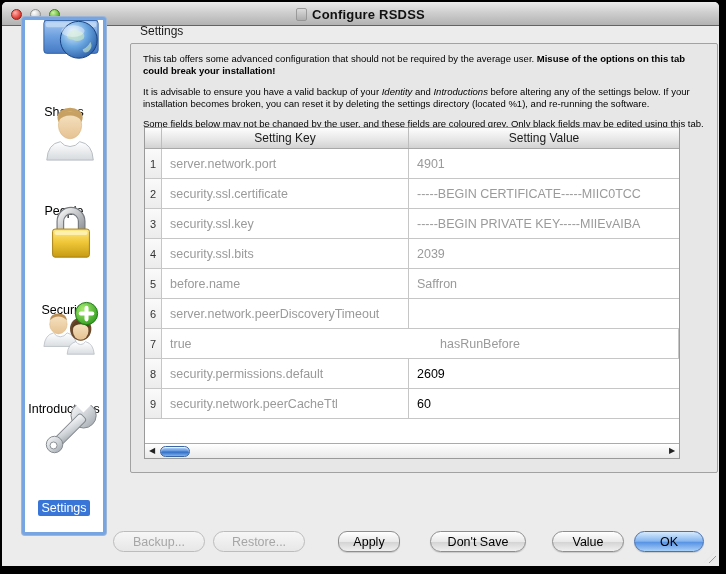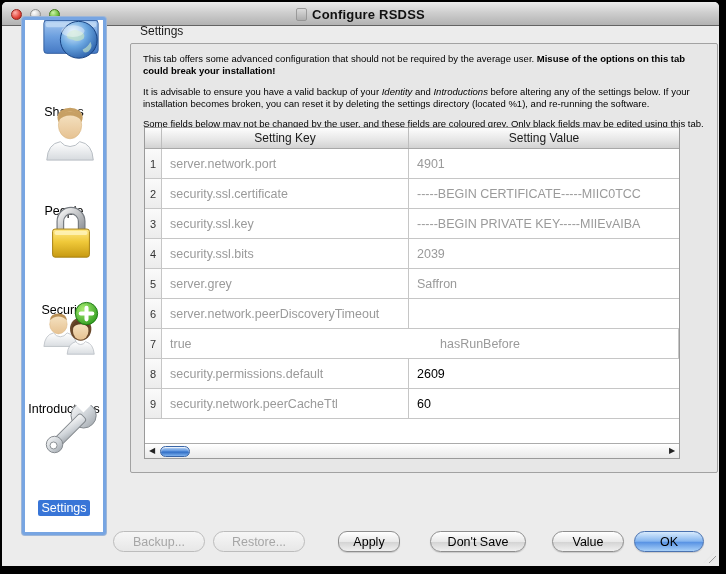--- a/index.html
+++ b/index.html
@@ -269,21 +269,21 @@
             <div class="td key">security.ssl.key</div>
             <div class="td val">-----BEGIN PRIVATE KEY-----MIIEvAIBA</div>
           </div>
           <div class="trow">
             <div class="td num">4</div>
             <div class="td key">security.ssl.bits</div>
             <div class="td val">2039</div>
           </div>
           <div class="trow">
             <div class="td num">5</div>
-            <div class="td key">server.grey</div>
+            <div class="td key">before.name</div>
             <div class="td val">Saffron</div>
           </div>
           <div class="trow editable">
             <div class="td num">6</div>
             <div class="td key">server.network.peerDiscoveryTimeout</div>
           </div>
           <div class="trow">
             <div class="td num">7</div>
             <div class="td val">true</div>
             <div class="td key">hasRunBefore</div>

